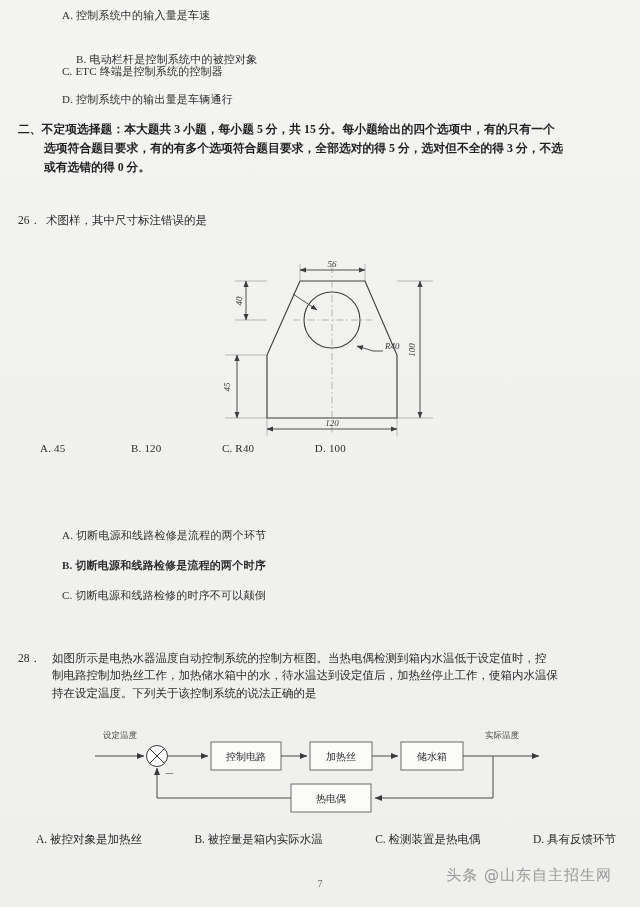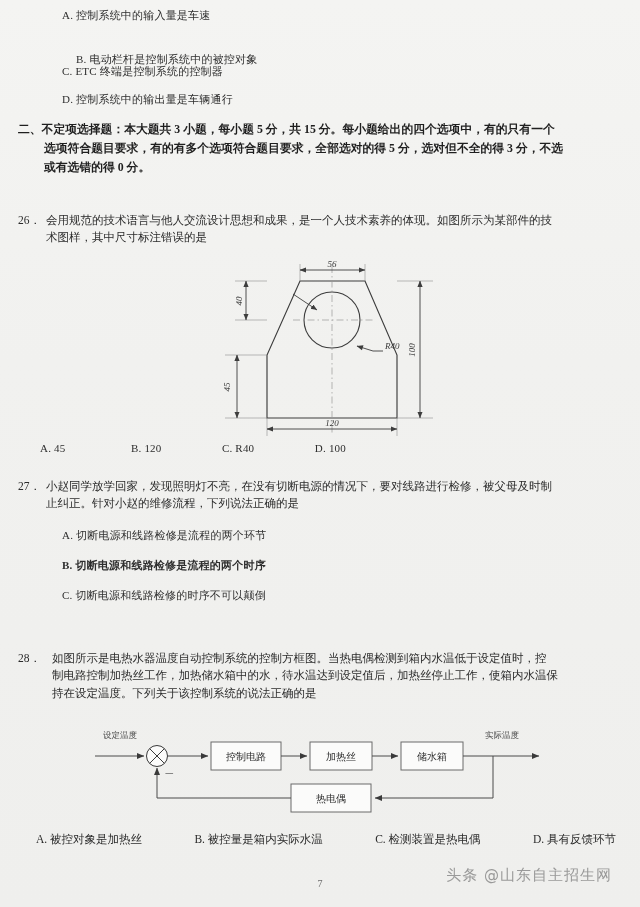--- a/index.html
+++ b/index.html
@@ -181,21 +181,20 @@
     <div class="l1">
       <span>二、</span><span>不定项选择题：</span><span>本大题共 3 小题，每小题 5 分，共 15 分。每小题给出的四个选项中，有的只有一个</span>
     </div>
     <div class="l2">选项符合题目要求，有的有多个选项符合题目要求，全部选对的得 5 分，选对但不全的得 3 分，不选</div>
     <div class="l3">或有选错的得 0 分。</div>
   </div>
 
   <div class="abs qtext" id="q26">
     <span class="num">26．</span>
     <div class="body">
-      <div>会用规范的技术语言与他人交流设计思想和成果，是一个人技术素养的体现。如图所示为某部件的技</div>
       <div>术图样，其中尺寸标注错误的是</div>
     </div>
   </div>
 
   <div class="abs" id="drawing">
     <svg width="240" height="180" viewBox="0 0 240 180" xmlns="http://www.w3.org/2000/svg">
 
       <g stroke="#3d3d3d" stroke-width="1.15" fill="none" stroke-linejoin="miter">
         <path d="M 62,160 L 62,97 L 95,23 L 160,23 L 192,97 L 192,160 Z"></path>
       </g>
@@ -263,27 +262,20 @@
     <span class="sp" style="width:90px">
       <span>C.</span>
       <span>R40</span>
     </span>
     <span class="sp">
       <span>D.</span>
       <span>100</span>
     </span>
   </div>
 
-  <div class="abs qtext" id="q27">
-    <span class="num">27．</span>
-    <div class="body">
-      <div>小赵同学放学回家，发现照明灯不亮，在没有切断电源的情况下，要对线路进行检修，被父母及时制</div>
-      <div>止纠正。针对小赵的维修流程，下列说法正确的是</div>
-    </div>
-  </div>
   <div class="abs opt" id="q27o1">
     <span class="ltr">A.</span>
     <span>切断电源和线路检修是流程的两个环节</span>
   </div>
   <div class="abs opt" id="q27o2">
     <span class="ltr">B.</span>
     <span>切断电源和线路检修是流程的两个时序</span>
   </div>
   <div class="abs opt" id="q27o3">
     <span class="ltr">C.</span>

